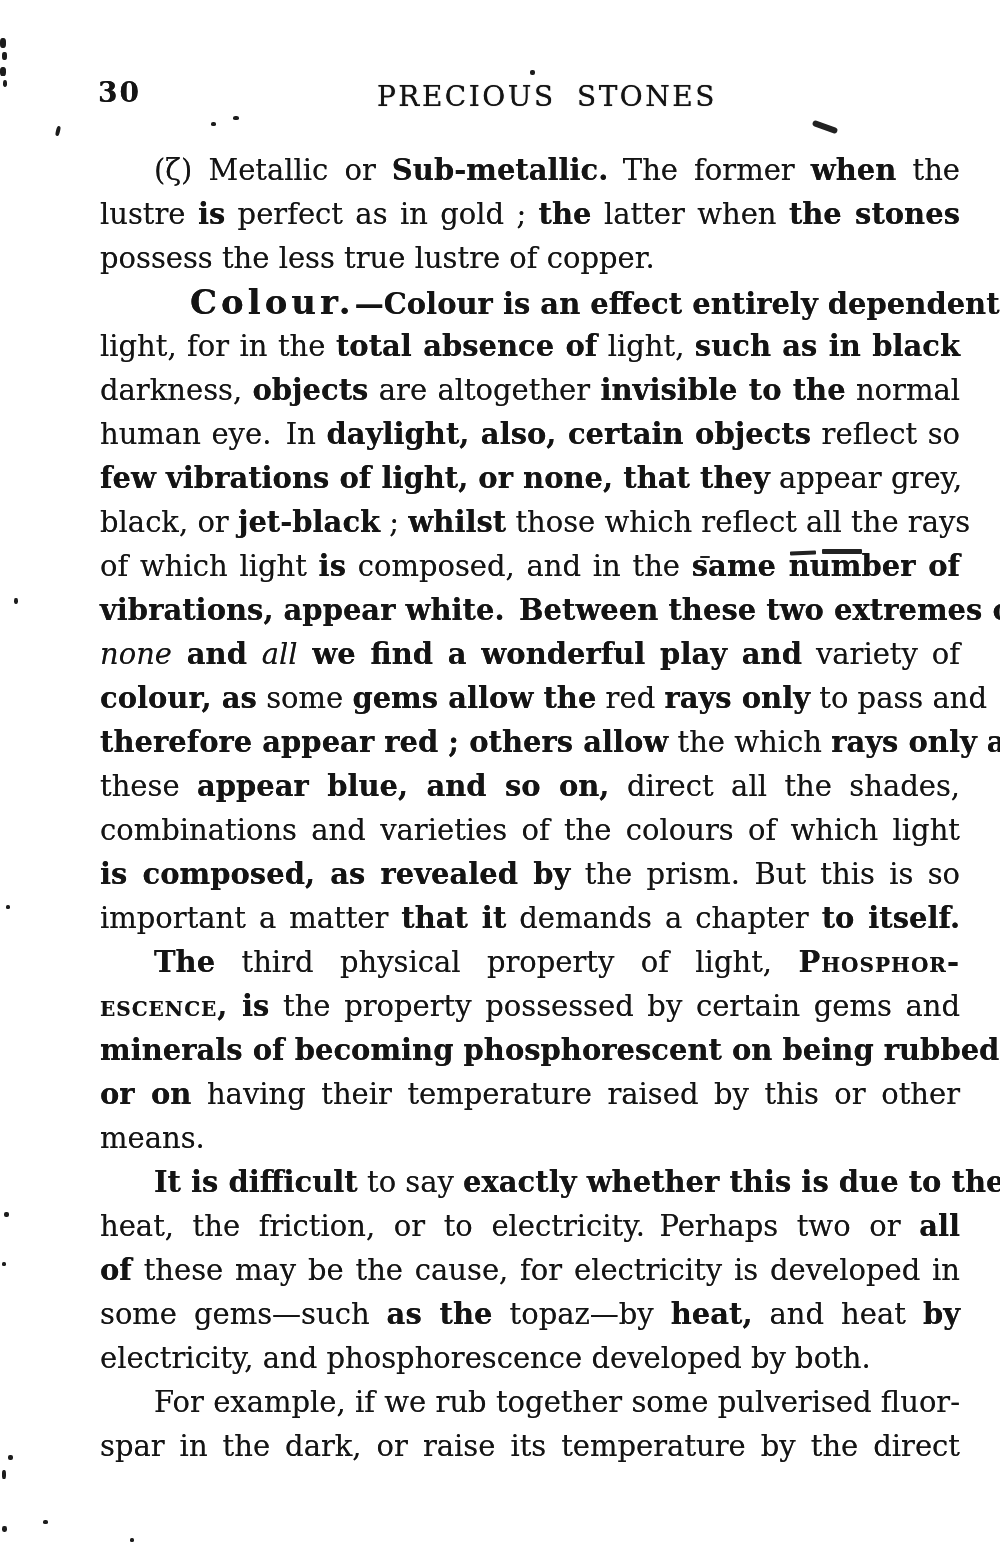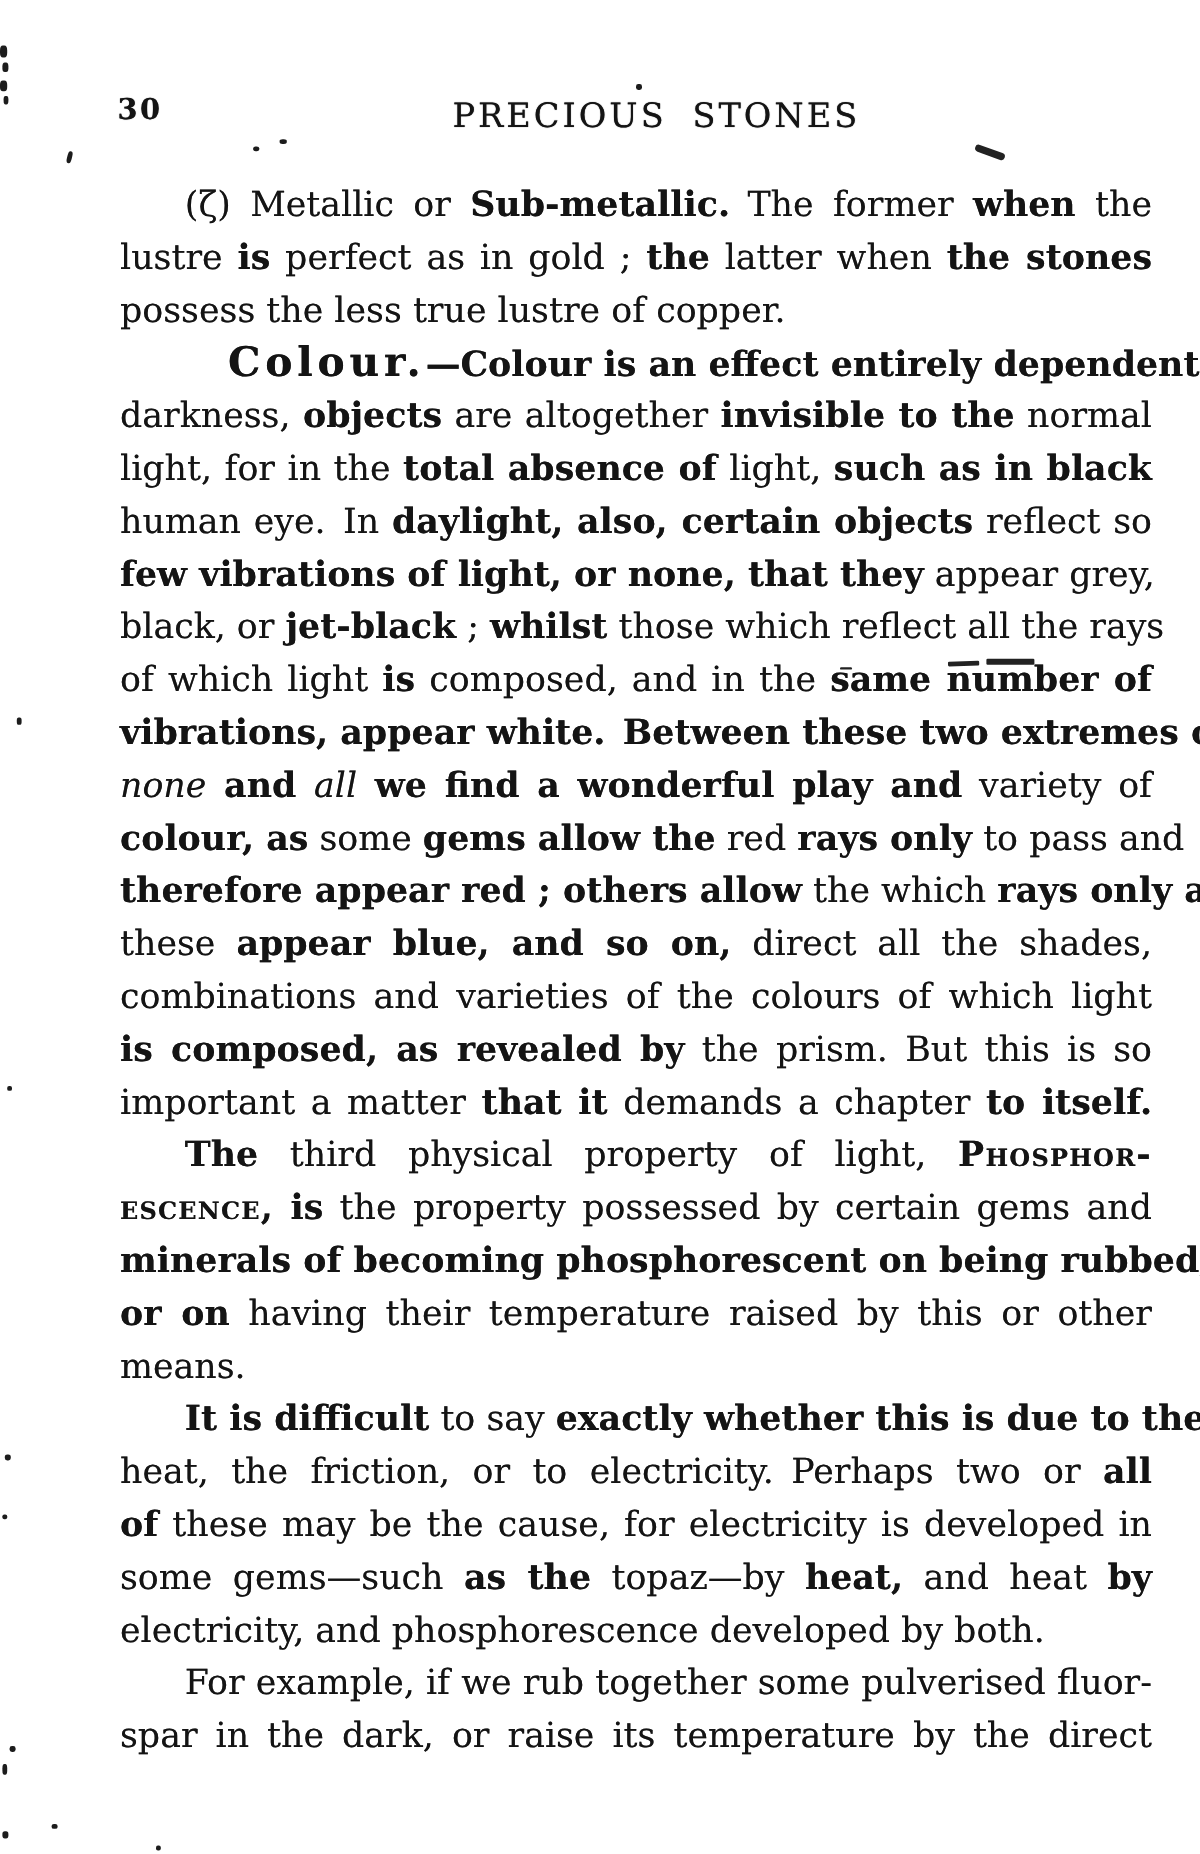--- a/index.html
+++ b/index.html
@@ -10,21 +10,21 @@
     background: #ffffff;
     overflow: hidden;
     font-family: "DejaVu Serif", serif;
     color: #141414;
   }
   
   .page-number {
     position: absolute;
     left: 98px;
     top: 76px;
-    font-size: 24px;
+    font-size: 28px;
     font-weight: bold;
     letter-spacing: 2px;
     text-shadow: 0 0 0.6px rgba(0,0,0,0.8);
   }
   .header-title {
     position: absolute;
     left: 377px;
     top: 80px;
     font-size: 28px;
     letter-spacing: 2.5px;
@@ -81,22 +81,22 @@
   <div class="header-title">PRECIOUS STONES</div>
 
   <div class="text-block">
       <div>
         <div class="line indent"><span>(ζ) Metallic or </span><span class="seg-b">Sub-metallic.</span><span> The former </span><span class="seg-b">when</span><span> the</span></div>
         <div class="line"><span>lustre </span><span class="seg-b">is</span><span> perfect as in gold ; </span><span class="seg-b">the</span><span> latter when </span><span class="seg-b">the stones</span></div>
         <div class="line last"><span>possess the less true lustre of copper.</span></div>
       </div>
       <div>
         <div class="line indent"><span class="seg-lead">Colour.</span><span class="seg-b">—Colour is an effect entirely dependent upon</span></div>
+        <div class="line"><span>light, for in the </span><span class="seg-b">total absence of</span><span> light, </span><span class="seg-b">such as in black</span></div>
         <div class="line"><span>darkness, </span><span class="seg-b">objects</span><span> are altogether </span><span class="seg-b">invisible to the</span><span> normal</span></div>
-        <div class="line"><span>light, for in the </span><span class="seg-b">total absence of</span><span> light, </span><span class="seg-b">such as in black</span></div>
         <div class="line"><span>human eye. In </span><span class="seg-b">daylight, also, certain objects</span><span> reflect so</span></div>
         <div class="line"><span class="seg-b">few vibrations of light, or none, that they</span><span> appear grey,</span></div>
         <div class="line"><span>black, or </span><span class="seg-b">jet-black</span><span> ; </span><span class="seg-b">whilst</span><span> those which reflect all the rays</span></div>
         <div class="line"><span>of which light </span><span class="seg-b">is</span><span> composed, and in the </span><span class="seg-b">same number of</span></div>
         <div class="line"><span class="seg-b">vibrations, appear white. Between these two extremes of</span></div>
         <div class="line"><span class="seg-i">none</span><span class="seg-b"> and </span><span class="seg-i">all</span><span class="seg-b"> we find a wonderful play and</span><span> variety of</span></div>
         <div class="line"><span class="seg-b">colour, as</span><span> some </span><span class="seg-b">gems allow the</span><span> red </span><span class="seg-b">rays only</span><span> to pass and</span></div>
         <div class="line"><span class="seg-b">therefore appear red ; others allow</span><span> the which </span><span class="seg-b">rays only and</span></div>
         <div class="line"><span>these </span><span class="seg-b">appear blue, and so on,</span><span> direct all the shades,</span></div>
         <div class="line"><span>combinations and varieties of the colours of which light</span></div>

